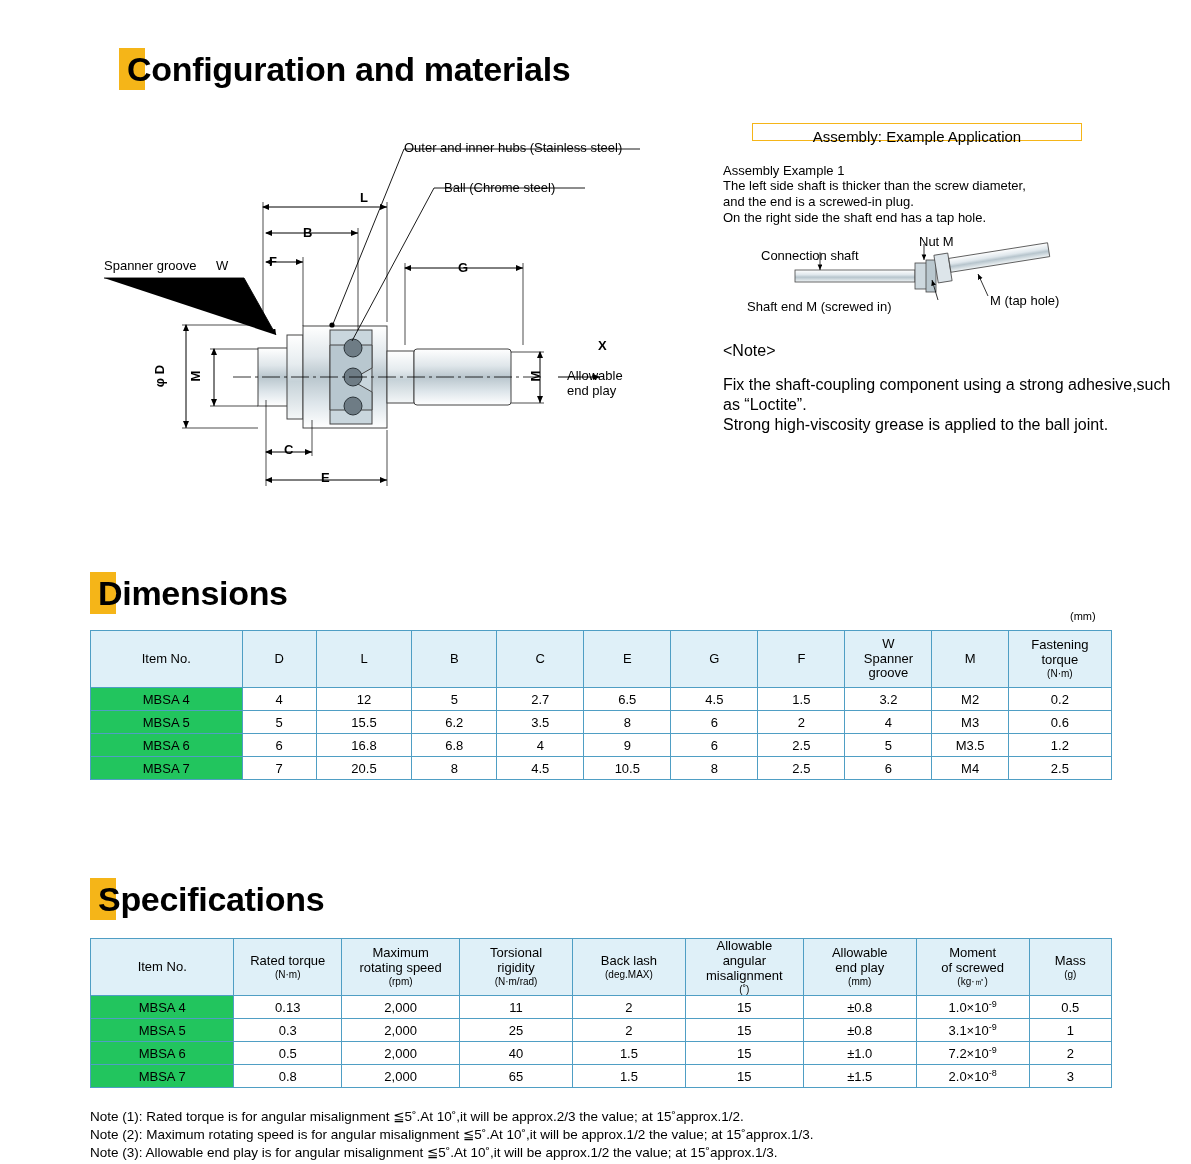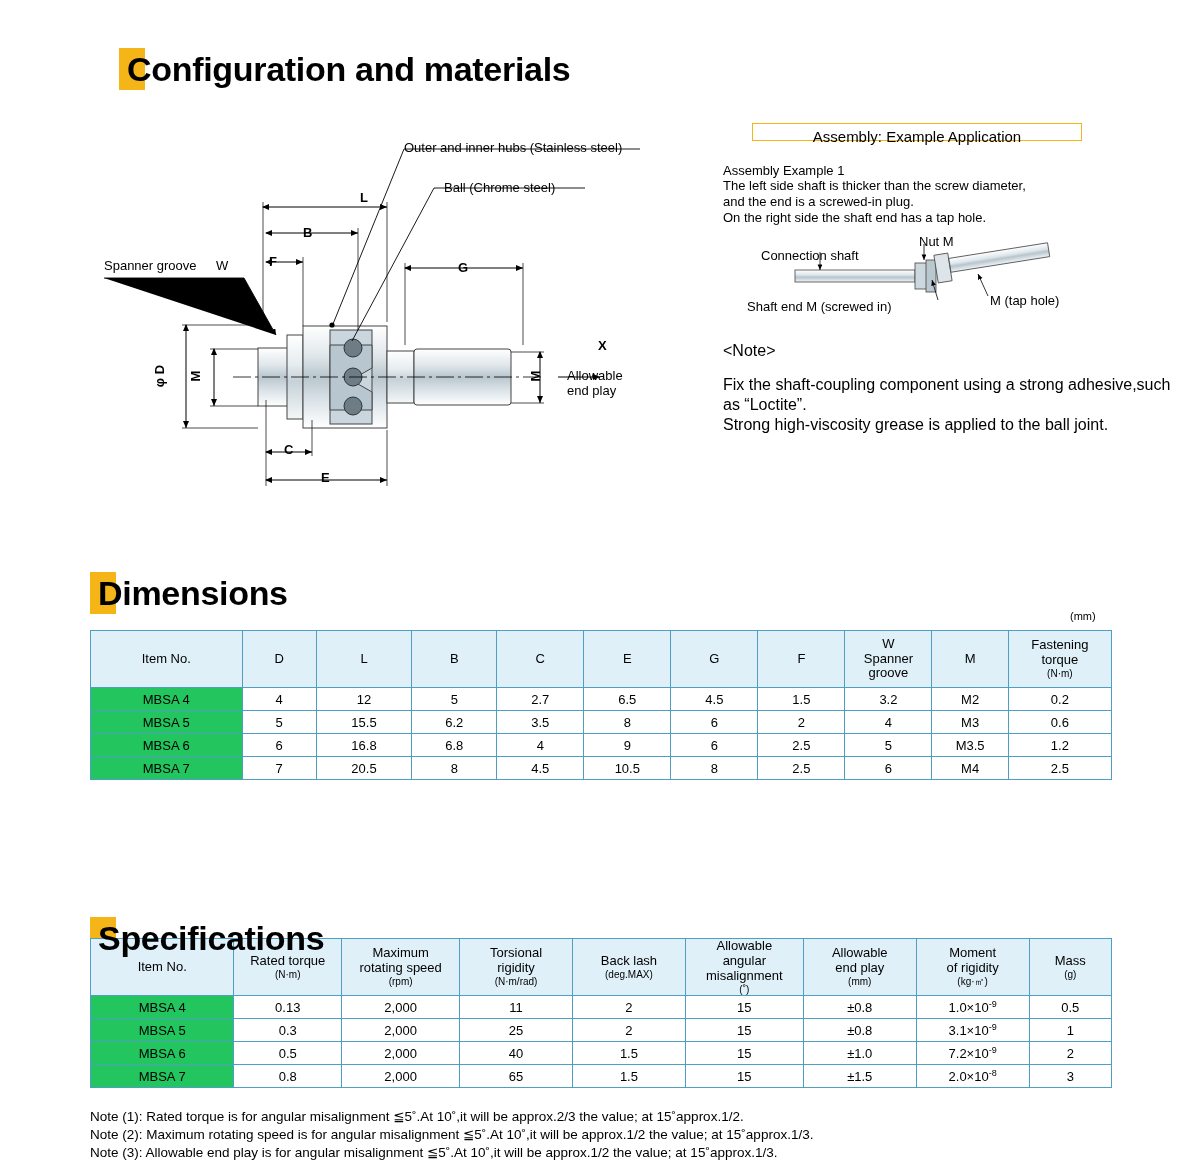--- a/index.html
+++ b/index.html
@@ -367,21 +367,21 @@
         <td>10.5</td>
         <td>8</td>
         <td>2.5</td>
         <td>6</td>
         <td>M4</td>
         <td>2.5</td>
       </tr>
     </tbody>
 </table>
 
-<div class="section-heading" style="left:90px; top:878px;margin-top:39px;">
+<div class="section-heading" style="left:90px; top:878px;">
   <span class="marker"></span>
   <span class="title">Specifications</span>
 </div>
 
 <table class="spec" id="spec-table" style="left:90px; top:938px; width:1022px;">
   <thead>
       <tr>
         <th style="width: 140px;">
           <div style="white-space: pre-line;">Item No.</div>
         </th>
@@ -409,21 +409,21 @@
 misalignment</div>
           <div class="sub">(˚)</div>
         </th>
         <th style="width: 110px;">
           <div style="white-space: pre-line;">Allowable
 end play</div>
           <div class="sub">(mm)</div>
         </th>
         <th style="width: 110px;">
           <div style="white-space: pre-line;">Moment
-of rigidity</div>
+of screwed</div>
           <div class="sub">(kg·㎡)</div>
         </th>
         <th style="width: 80px;">
           <div style="white-space: pre-line;">Mass</div>
           <div class="sub">(g)</div>
         </th>
       </tr>
     </thead>
   <tbody>
       <tr>

